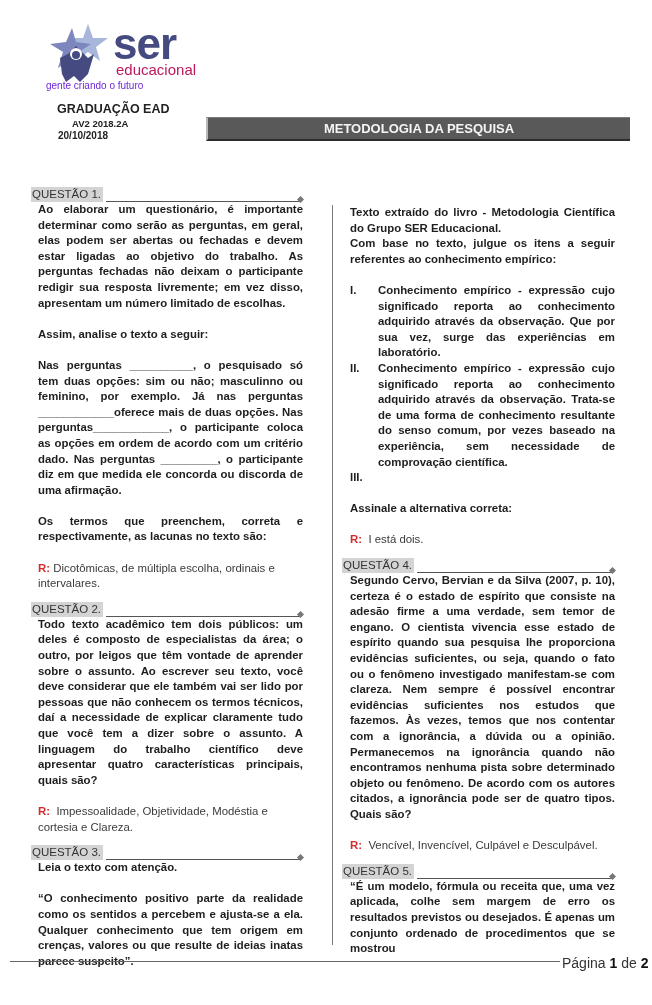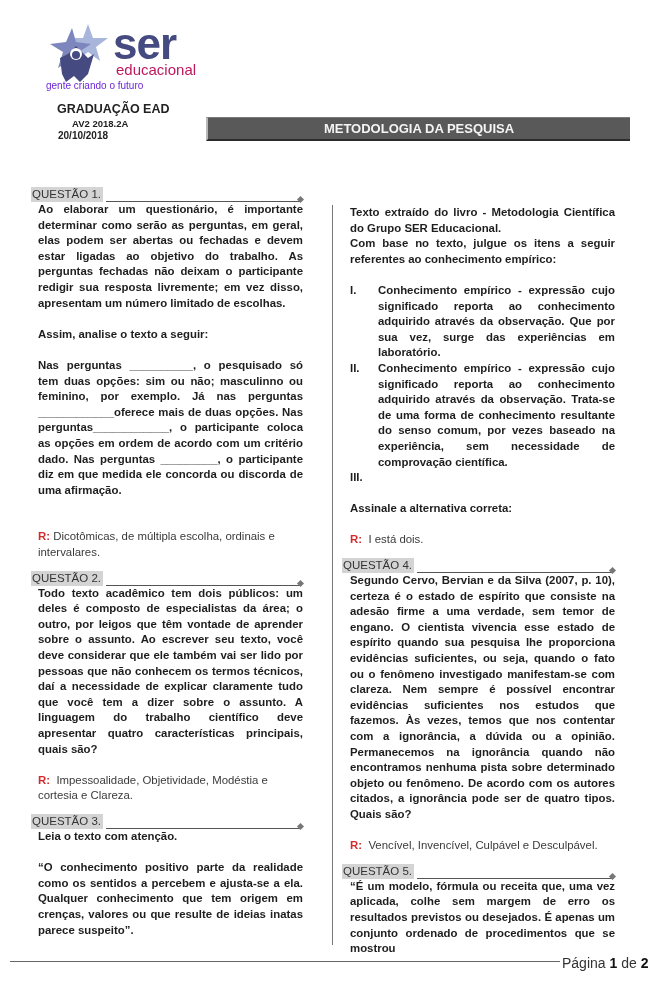--- a/index.html
+++ b/index.html
@@ -63,20 +63,21 @@
     <span class="q-label">QUESTÃO 1.</span>
     <span class="q-line"></span>
     <span class="q-dot"></span>
   </div>
   <div class="p">Ao elaborar um questionário, é importante determinar como serão as perguntas, em geral, elas podem ser abertas ou fechadas e devem estar ligadas ao objetivo do trabalho. As perguntas fechadas não deixam o participante redigir sua resposta livremente; em vez disso, apresentam um número limitado de escolhas.</div>
   <div class="gap"></div>
   <div class="p">Assim, analise o texto a seguir:</div>
   <div class="gap"></div>
   <div class="p">Nas perguntas __________, o pesquisado só tem duas opções: sim ou não; masculinno ou feminino, por exemplo. Já nas perguntas ____________oferece mais de duas opções. Nas perguntas____________, o participante coloca as opções em ordem de acordo com um critério dado. Nas perguntas _________, o participante diz em que medida ele concorda ou discorda de uma afirmação.</div>
   <div class="gap"></div>
+  <div class="p">Os termos que preenchem, correta e respectivamente, as lacunas no texto são:</div>
   <div class="gap"></div>
   <div class="ans"><span class="r">R:</span> <span>Dicotômicas, de múltipla escolha, ordinais e intervalares.</span></div>
   <div style="height:9px"></div>
 
   <div class="q-head">
     <span class="q-label">QUESTÃO 2.</span>
     <span class="q-line"></span>
     <span class="q-dot"></span>
   </div>
   <div class="p">Todo texto acadêmico tem dois públicos: um deles é composto de especialistas da área; o outro, por leigos que têm vontade de aprender sobre o assunto. Ao escrever seu texto, você deve considerar que ele também vai ser lido por pessoas que não conhecem os termos técnicos, daí a necessidade de explicar claramente tudo que você tem a dizer sobre o assunto. A linguagem do trabalho científico deve apresentar quatro características principais, quais são?</div>

